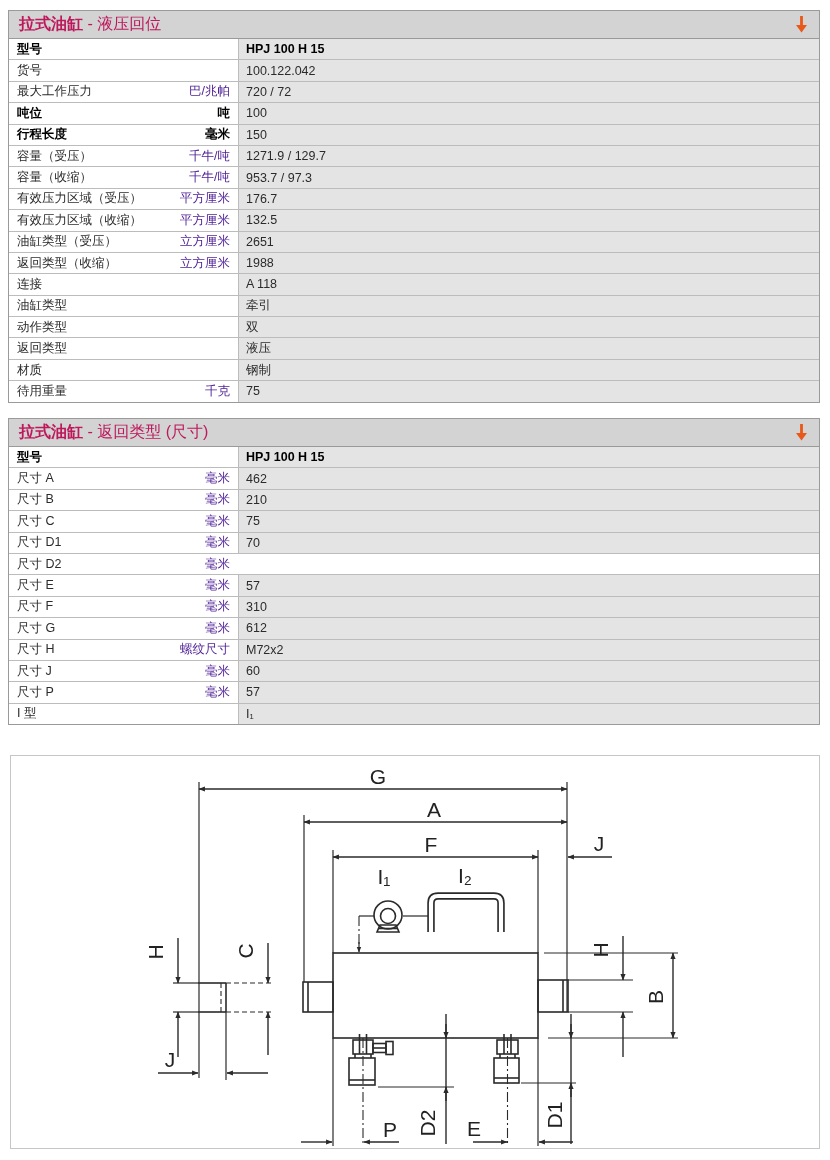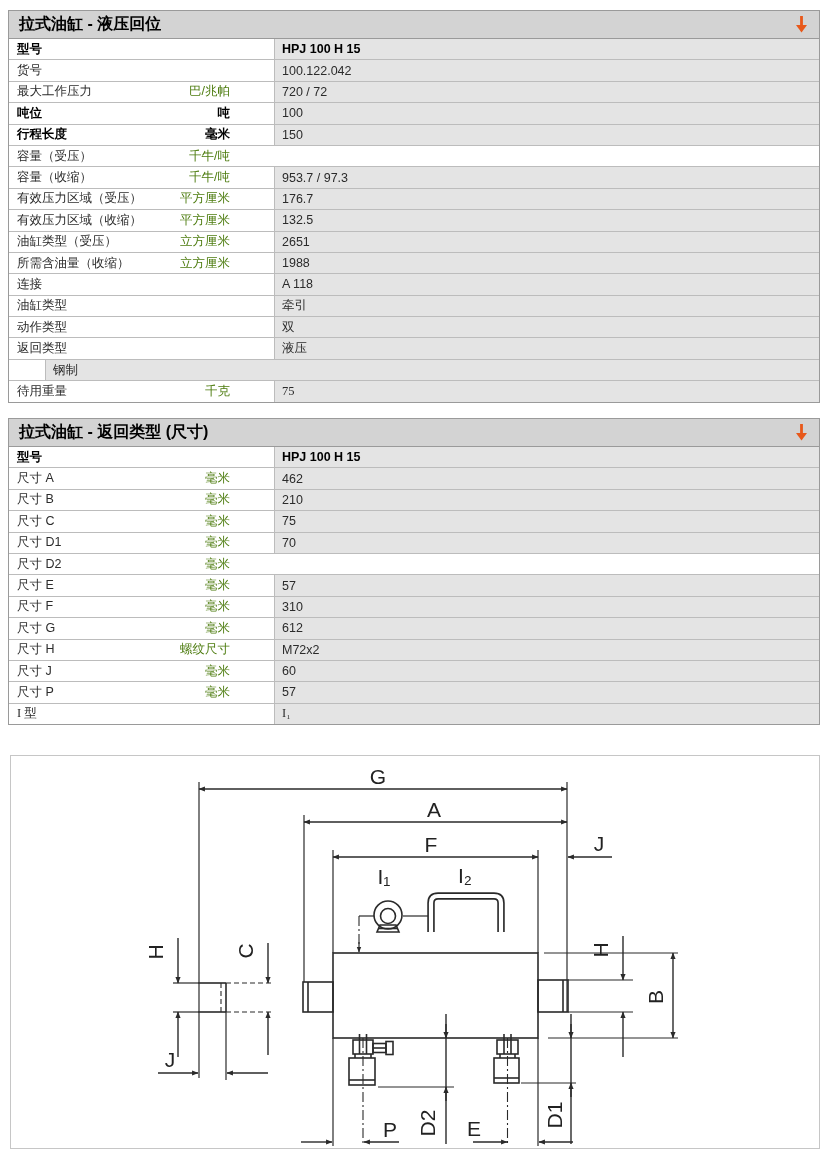--- a/index.html
+++ b/index.html
@@ -4,29 +4,29 @@
 <style>
   html,body{margin:0;padding:0;}
   body{
     width:830px;height:1160px;position:relative;background:#ffffff;
     font-family:"Liberation Sans","DejaVu Sans",sans-serif;
     -webkit-font-smoothing:antialiased;
   }
   .tbl{position:absolute;left:8px;width:812px;border:1px solid #9a9a9a;background:#fff;box-sizing:border-box;}
   #table1{top:10px;}
   #table2{top:418px;}
-  .thead{height:27px;background:#d3d3d3;display:flex;align-items:center;padding:0 10px;border-bottom:1px solid #9a9a9a;font-size:16px;color:#000000;}
+  .thead{height:27px;background:#d3d3d3;display:flex;align-items:center;padding:0 10px;border-bottom:1px solid #9a9a9a;font-size:16px;color:#be185d;}
   .t-bold{font-weight:bold;}
-  .t-rest{white-space:pre;font-weight:bold;}
+  .t-rest{white-space:pre;}
   .arrow{margin-left:auto;display:flex;align-items:center;cursor:pointer;}
   .row{display:flex;height:20.4px;border-bottom:1px solid #bcbcbc;font-size:12.5px;color:#2b2b2b;}
-  .row:last-child{border-bottom:none;font-family:Liberation Serif, serif;}
+  .row:last-child{border-bottom:none;}
   .lcell{width:213px;display:flex;justify-content:space-between;align-items:center;padding:0 8px;background:#fff;flex:none;}
-  .vcell{flex:1;display:flex;align-items:center;padding:0 7px;background:#e4e4e4;border-left:1px solid #bcbcbc;margin-left:36px;}
-  .unit{color:#4d7c0f;}
+  .vcell{flex:1;display:flex;align-items:center;padding:0 7px;background:#e4e4e4;border-left:1px solid #bcbcbc;}
+  .unit{color:#4c1d95;}
   .b{font-weight:bold;color:#000;}
   #diagram-box{position:absolute;left:10px;top:755px;width:810px;height:394px;border:1px solid #c6c6c6;background:#fff;box-sizing:border-box;}
   svg text{font-family:"Liberation Sans","DejaVu Sans",sans-serif;fill:#222;}
   .dline{stroke:#2a2a2a;stroke-width:1.4;fill:none;}
   .thin{stroke:#2a2a2a;stroke-width:1.2;fill:none;}
   .part{stroke:#2a2a2a;stroke-width:1.6;fill:none;}
   .dash{stroke:#2a2a2a;stroke-width:1.1;fill:none;stroke-dasharray:5 3;}
   .cline{stroke:#2a2a2a;stroke-width:1.1;fill:none;stroke-dasharray:10 3 2 3;}
   .dimtxt{font-size:21px;}
 </style>
@@ -90,20 +90,23 @@
         </div>
         <div class="vcell">
           <span>150</span>
         </div>
       </div>
       <div class="row">
         <div class="lcell">
           <span>容量（受压）</span>
           <span class="unit">千牛/吨</span>
         </div>
+        <div class="vcell">
+          <span>1271.9 / 129.7</span>
+        </div>
       </div>
       <div class="row">
         <div class="lcell">
           <span>容量（收缩）</span>
           <span class="unit">千牛/吨</span>
         </div>
         <div class="vcell">
           <span>953.7 / 97.3</span>
         </div>
       </div>
@@ -129,21 +132,21 @@
         <div class="lcell">
           <span>油缸类型（受压）</span>
           <span class="unit">立方厘米</span>
         </div>
         <div class="vcell">
           <span>2651</span>
         </div>
       </div>
       <div class="row">
         <div class="lcell">
-          <span>所需含油量（收缩）</span>
+          <span>返回类型（收缩）</span>
           <span class="unit">立方厘米</span>
         </div>
         <div class="vcell">
           <span>1988</span>
         </div>
       </div>
       <div class="row">
         <div class="lcell">
           <span>连接</span>
           <span class="unit"></span>
@@ -173,20 +176,24 @@
       <div class="row">
         <div class="lcell">
           <span>返回类型</span>
           <span class="unit"></span>
         </div>
         <div class="vcell">
           <span>液压</span>
         </div>
       </div>
       <div class="row">
+        <div class="lcell">
+          <span>材质</span>
+          <span class="unit"></span>
+        </div>
         <div class="vcell">
           <span>钢制</span>
         </div>
       </div>
       <div class="row">
         <div class="lcell">
           <span>待用重量</span>
           <span class="unit">千克</span>
         </div>
         <div class="vcell">

